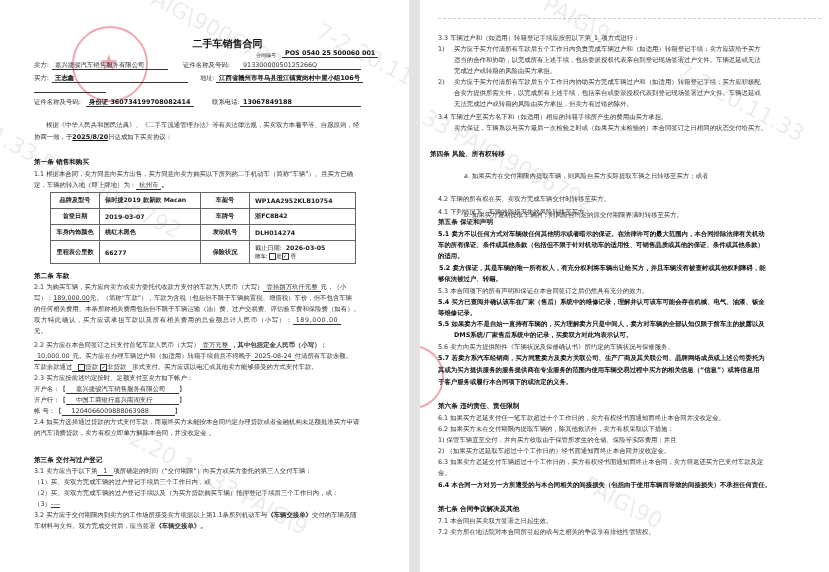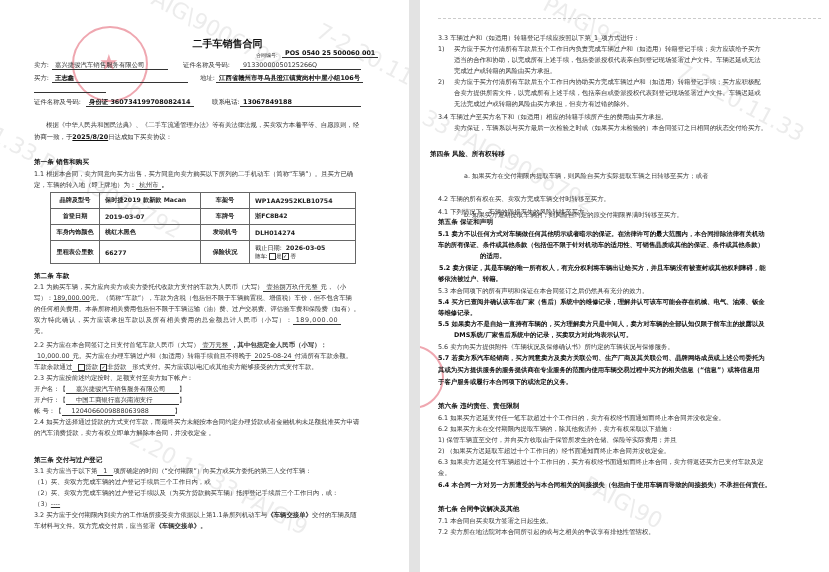--- a/index.html
+++ b/index.html
@@ -147,21 +147,21 @@
 
   <div class="txt head" style="left:10px;top:150px;">第四条 风险、所有权转移</div>
   <div class="txt" style="left:18px;top:161px;margin-top:47px;">4.1    下列情况下，车辆的毁损灭失的风险转移至买方：</div>
   <div class="txt" style="left:44px;top:172px;">a. 如果买方在交付期限内提取车辆，则风险自买方实际提取车辆之日转移至买方；或者</div>
   <div class="txt" style="left:44px;top:183px;margin-top:28px;">b. 如果买方逾期提取车辆的，则风险自约定的原交付期限界满时转移至买方。</div>
   <div class="txt" style="left:18px;top:195px;">4.2      车辆的所有权在买、卖双方完成车辆交付时转移至买方。</div>
 
   <div class="txt head" style="left:18px;top:218px;">第五条 保证和声明</div>
   <div class="txt b" style="left:18px;top:230px;">5.1 卖方不以任何方式对车辆做任何其他明示或者暗示的保证。在法律许可的最大范围内，本合同排除法律有关机动</div>
   <div class="txt b" style="left:18px;top:241px;">车的所有保证、条件或其他条款（包括但不限于针对机动车的适用性、可销售品质或其他的保证、条件或其他条款）</div>
-  <div class="txt b" style="left:18px;top:252px;margin-left:42px;">的适用。</div>
+  <div class="txt b" style="left:18px;top:252px;">的适用。</div>
   <div class="txt b" style="left:4px;top:264px;margin-left:15px;">5.2 卖方保证，其是车辆的唯一所有权人，有充分权利将车辆出让给买方，并且车辆没有被查封或其他权利障碍，能</div>
   <div class="txt b" style="left:18px;top:275px;">够依法被过户、转籍。</div>
   <div class="txt" style="left:18px;top:287px;">5.3 本合同项下的所有声明和保证在本合同签订之后仍然具有充分的效力。</div>
   <div class="txt b" style="left:18px;top:298px;">5.4 买方已查阅并确认该车在厂家（售后）系统中的维修记录，理解并认可该车可能会存在机械、电气、油漆、钣金</div>
   <div class="txt b" style="left:18px;top:309px;">等维修记录。</div>
   <div class="txt b" style="left:18px;top:320px;">5.5 如果卖方不是自始一直持有车辆的，买方理解卖方只是中间人，卖方对车辆的全部认知仅限于前车主的披露以及</div>
   <div class="txt b" style="left:34px;top:331px;">DMS系统/厂家售后系统中的记录，买卖双方对此均表示认可。</div>
   <div class="txt" style="left:18px;top:343px;">5.6 卖方向买方提供附件《车辆状况及保修确认书》所约定的车辆状况与保修服务。</div>
   <div class="txt b" style="left:18px;top:354px;">5.7 若卖方系汽车经销商，买方同意卖方及卖方关联公司、生产厂商及其关联公司、品牌网络成员或上述公司委托为</div>
   <div class="txt b" style="left:18px;top:366px;">其或为买方提供服务的服务提供商在专业服务的范围内使用车辆交易过程中买方的相关信息（“信息”）或将信息用</div>

